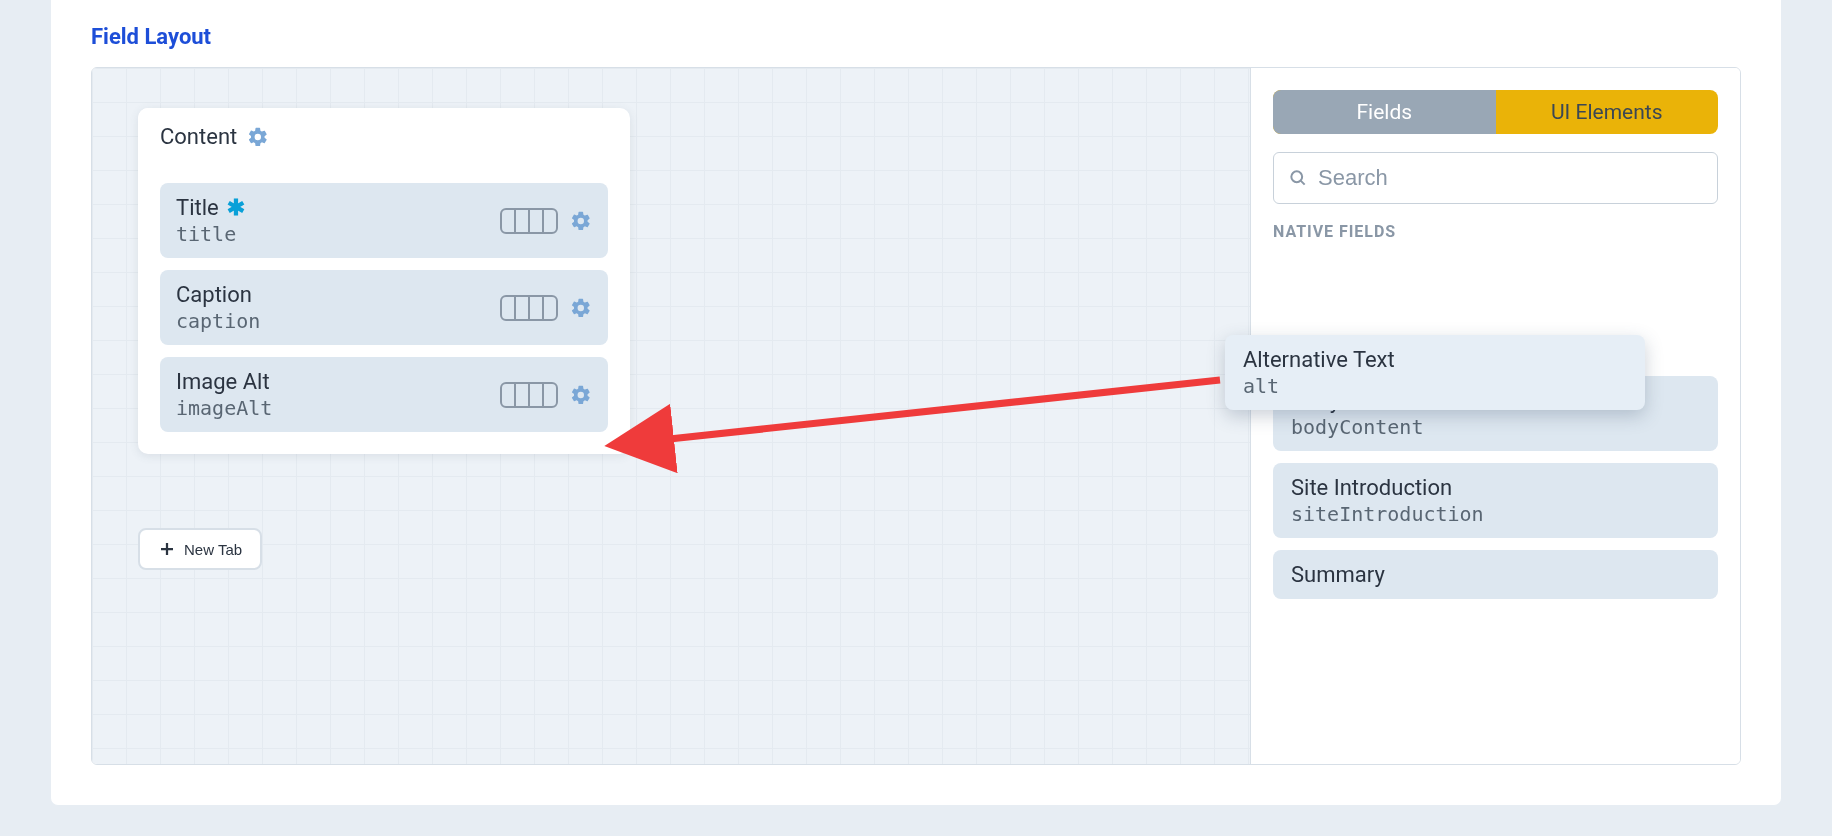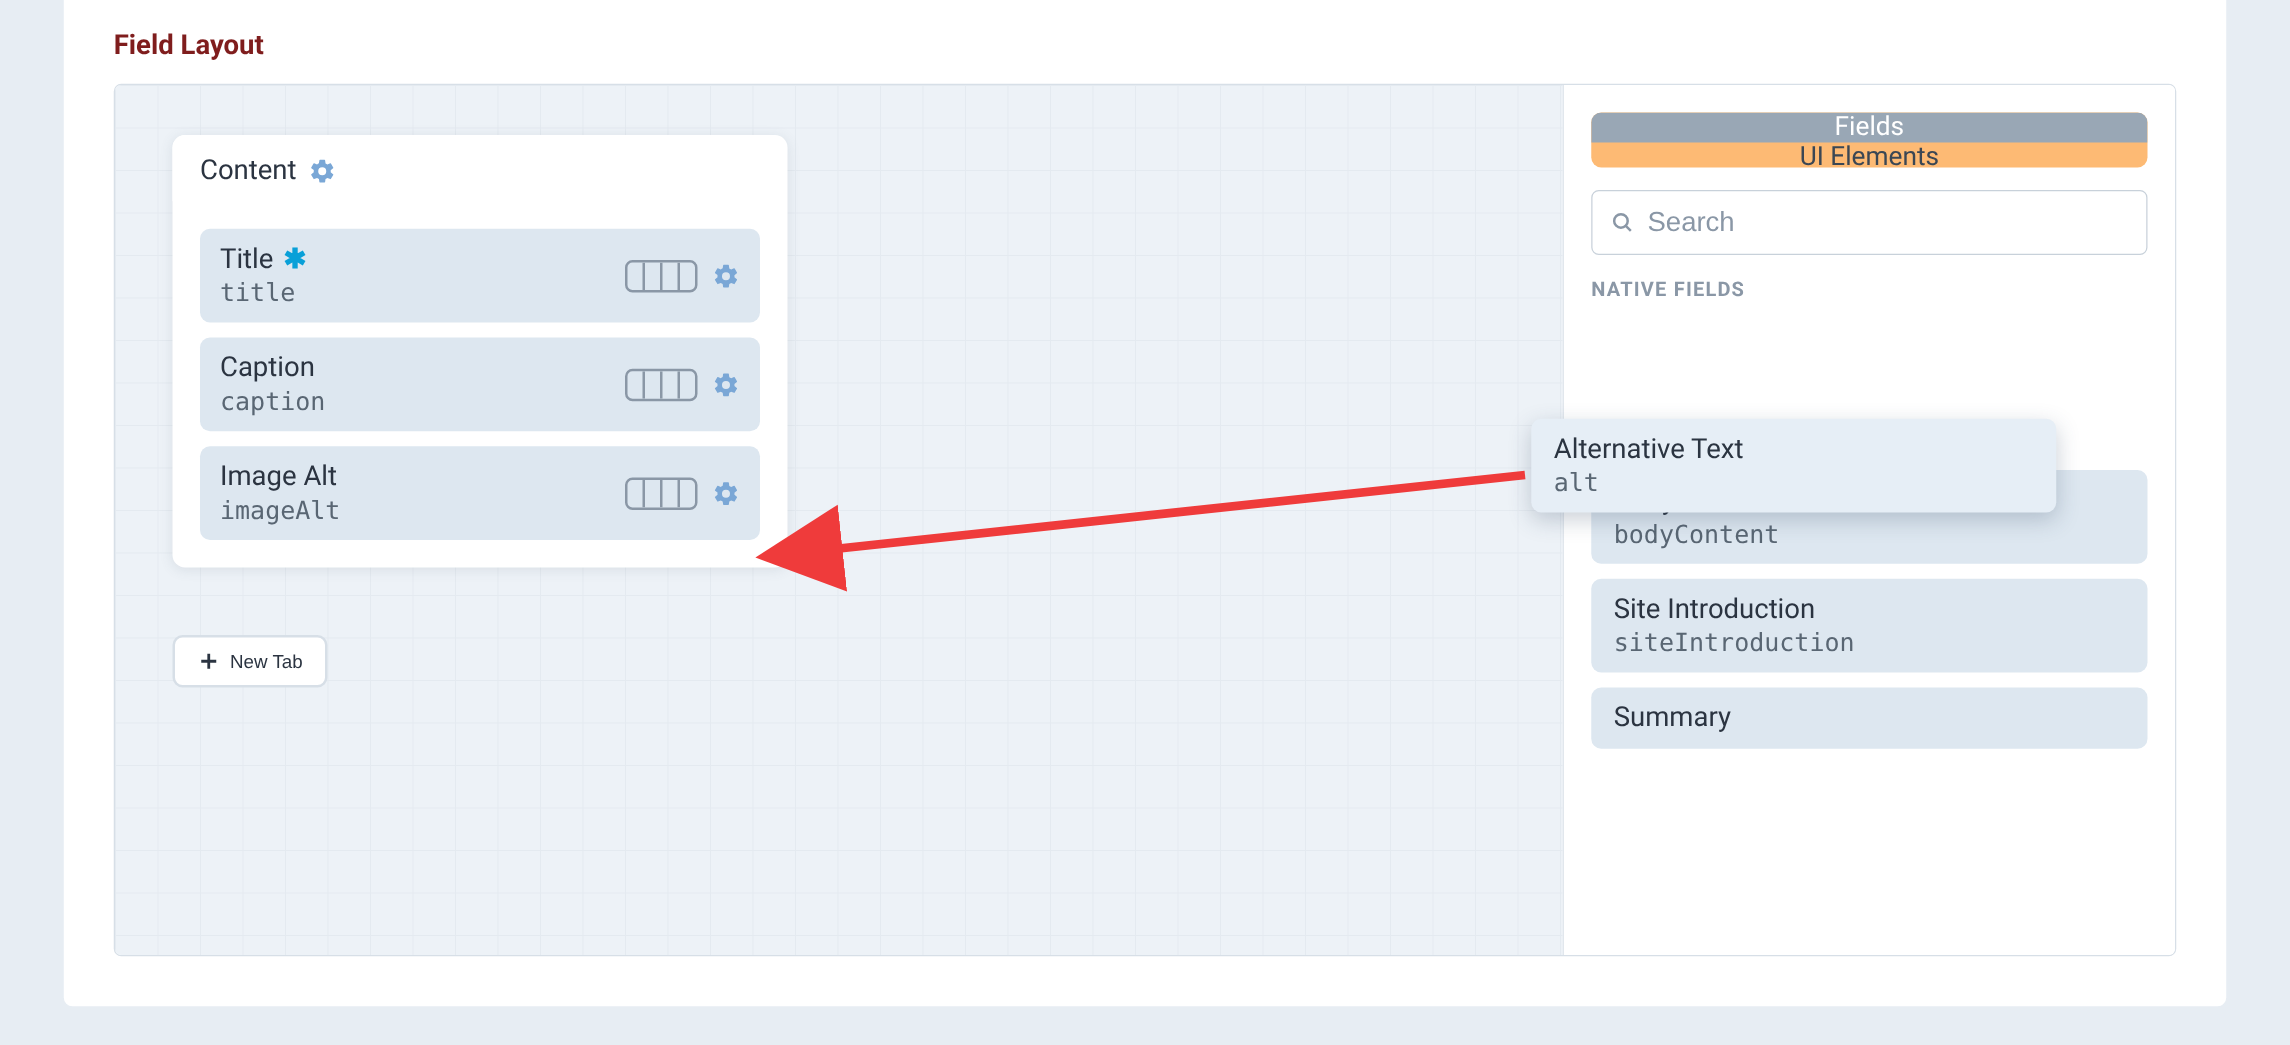--- a/index.html
+++ b/index.html
@@ -20,21 +20,21 @@
     background: #ffffff;
     border: 1px solid #e7edf3;
     border-top: none;
     border-radius: 0 0 8px 8px;
     display: flex;
     flex-direction: column;
   }
   .section-title {
     font-size: 22px;
     font-weight: 700;
-    color: #7f1d1d;
+    color: #1d4ed8;
     padding: 24px 40px 18px 40px;
   }
   .layout-designer {
     margin: 0 40px 40px 40px;
     border: 1px solid #d7dfe7;
     border-radius: 6px;
     display: flex;
     flex: 1 1 auto;
     overflow: hidden;
     min-height: 0;
@@ -48,21 +48,21 @@
       linear-gradient(90deg, #e4eaf0 1px, transparent 1px);
     background-size: 34px 34px;
     padding: 40px 46px;
     overflow: hidden;
   }
   .tab-block {
     width: 492px;
     background: #ffffff;
     border-radius: 10px;
     box-shadow: 0 2px 10px rgba(70,90,110,0.12);
-    margin-bottom: 54px;
+    margin-bottom: 74px;
   }
   .tab-head-row {
     display: flex;
   }
   .tab-head {
     display: inline-flex;
     align-items: center;
     gap: 10px;
     padding: 16px 22px 12px 22px;
     font-size: 22px;
@@ -152,25 +152,24 @@
     border-left: 1px solid #d7dfe7;
     background: #ffffff;
     padding: 22px 22px 0 22px;
     display: flex;
     flex-direction: column;
     gap: 18px;
     overflow: hidden;
   }
   .seg-control {
     display: flex;
-    background: #fdba74;
+    background: #eab308;
     border-radius: 8px;
     overflow: hidden;
     height: 44px;
-    flex-direction: column;
   }
   .seg-control .seg {
     flex: 1;
     display: flex;
     align-items: center;
     justify-content: center;
     font-size: 21px;
     color: #3b4754;
     cursor: pointer;
   }

